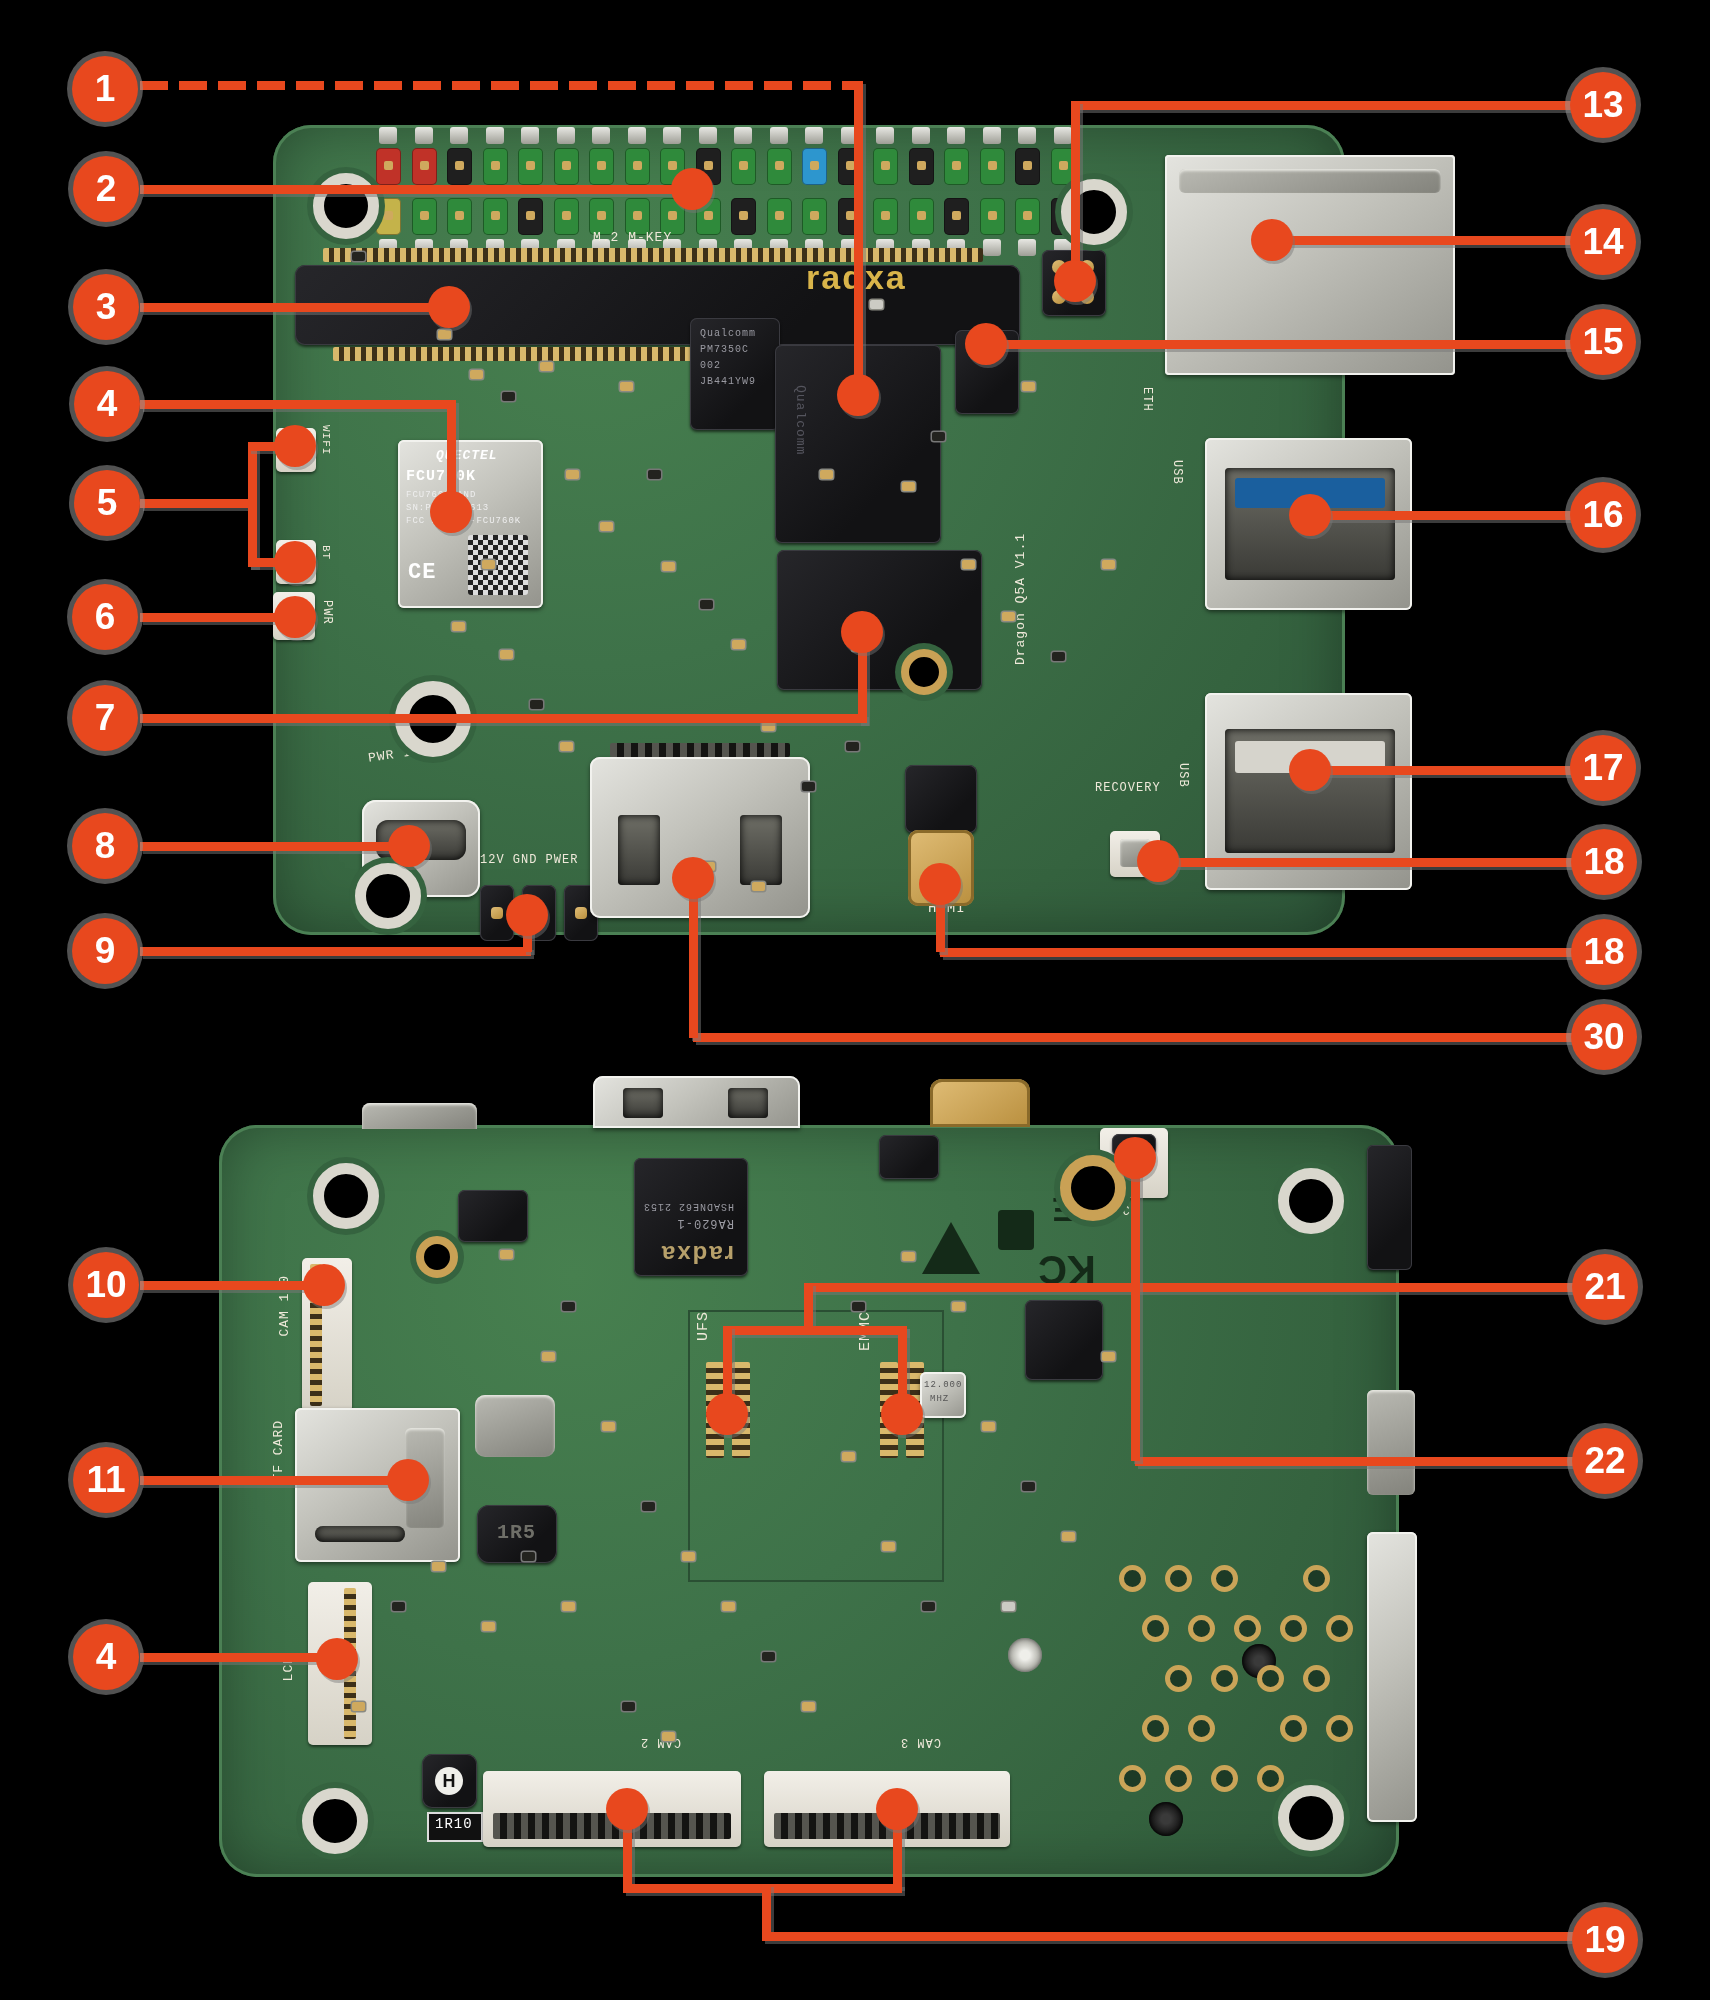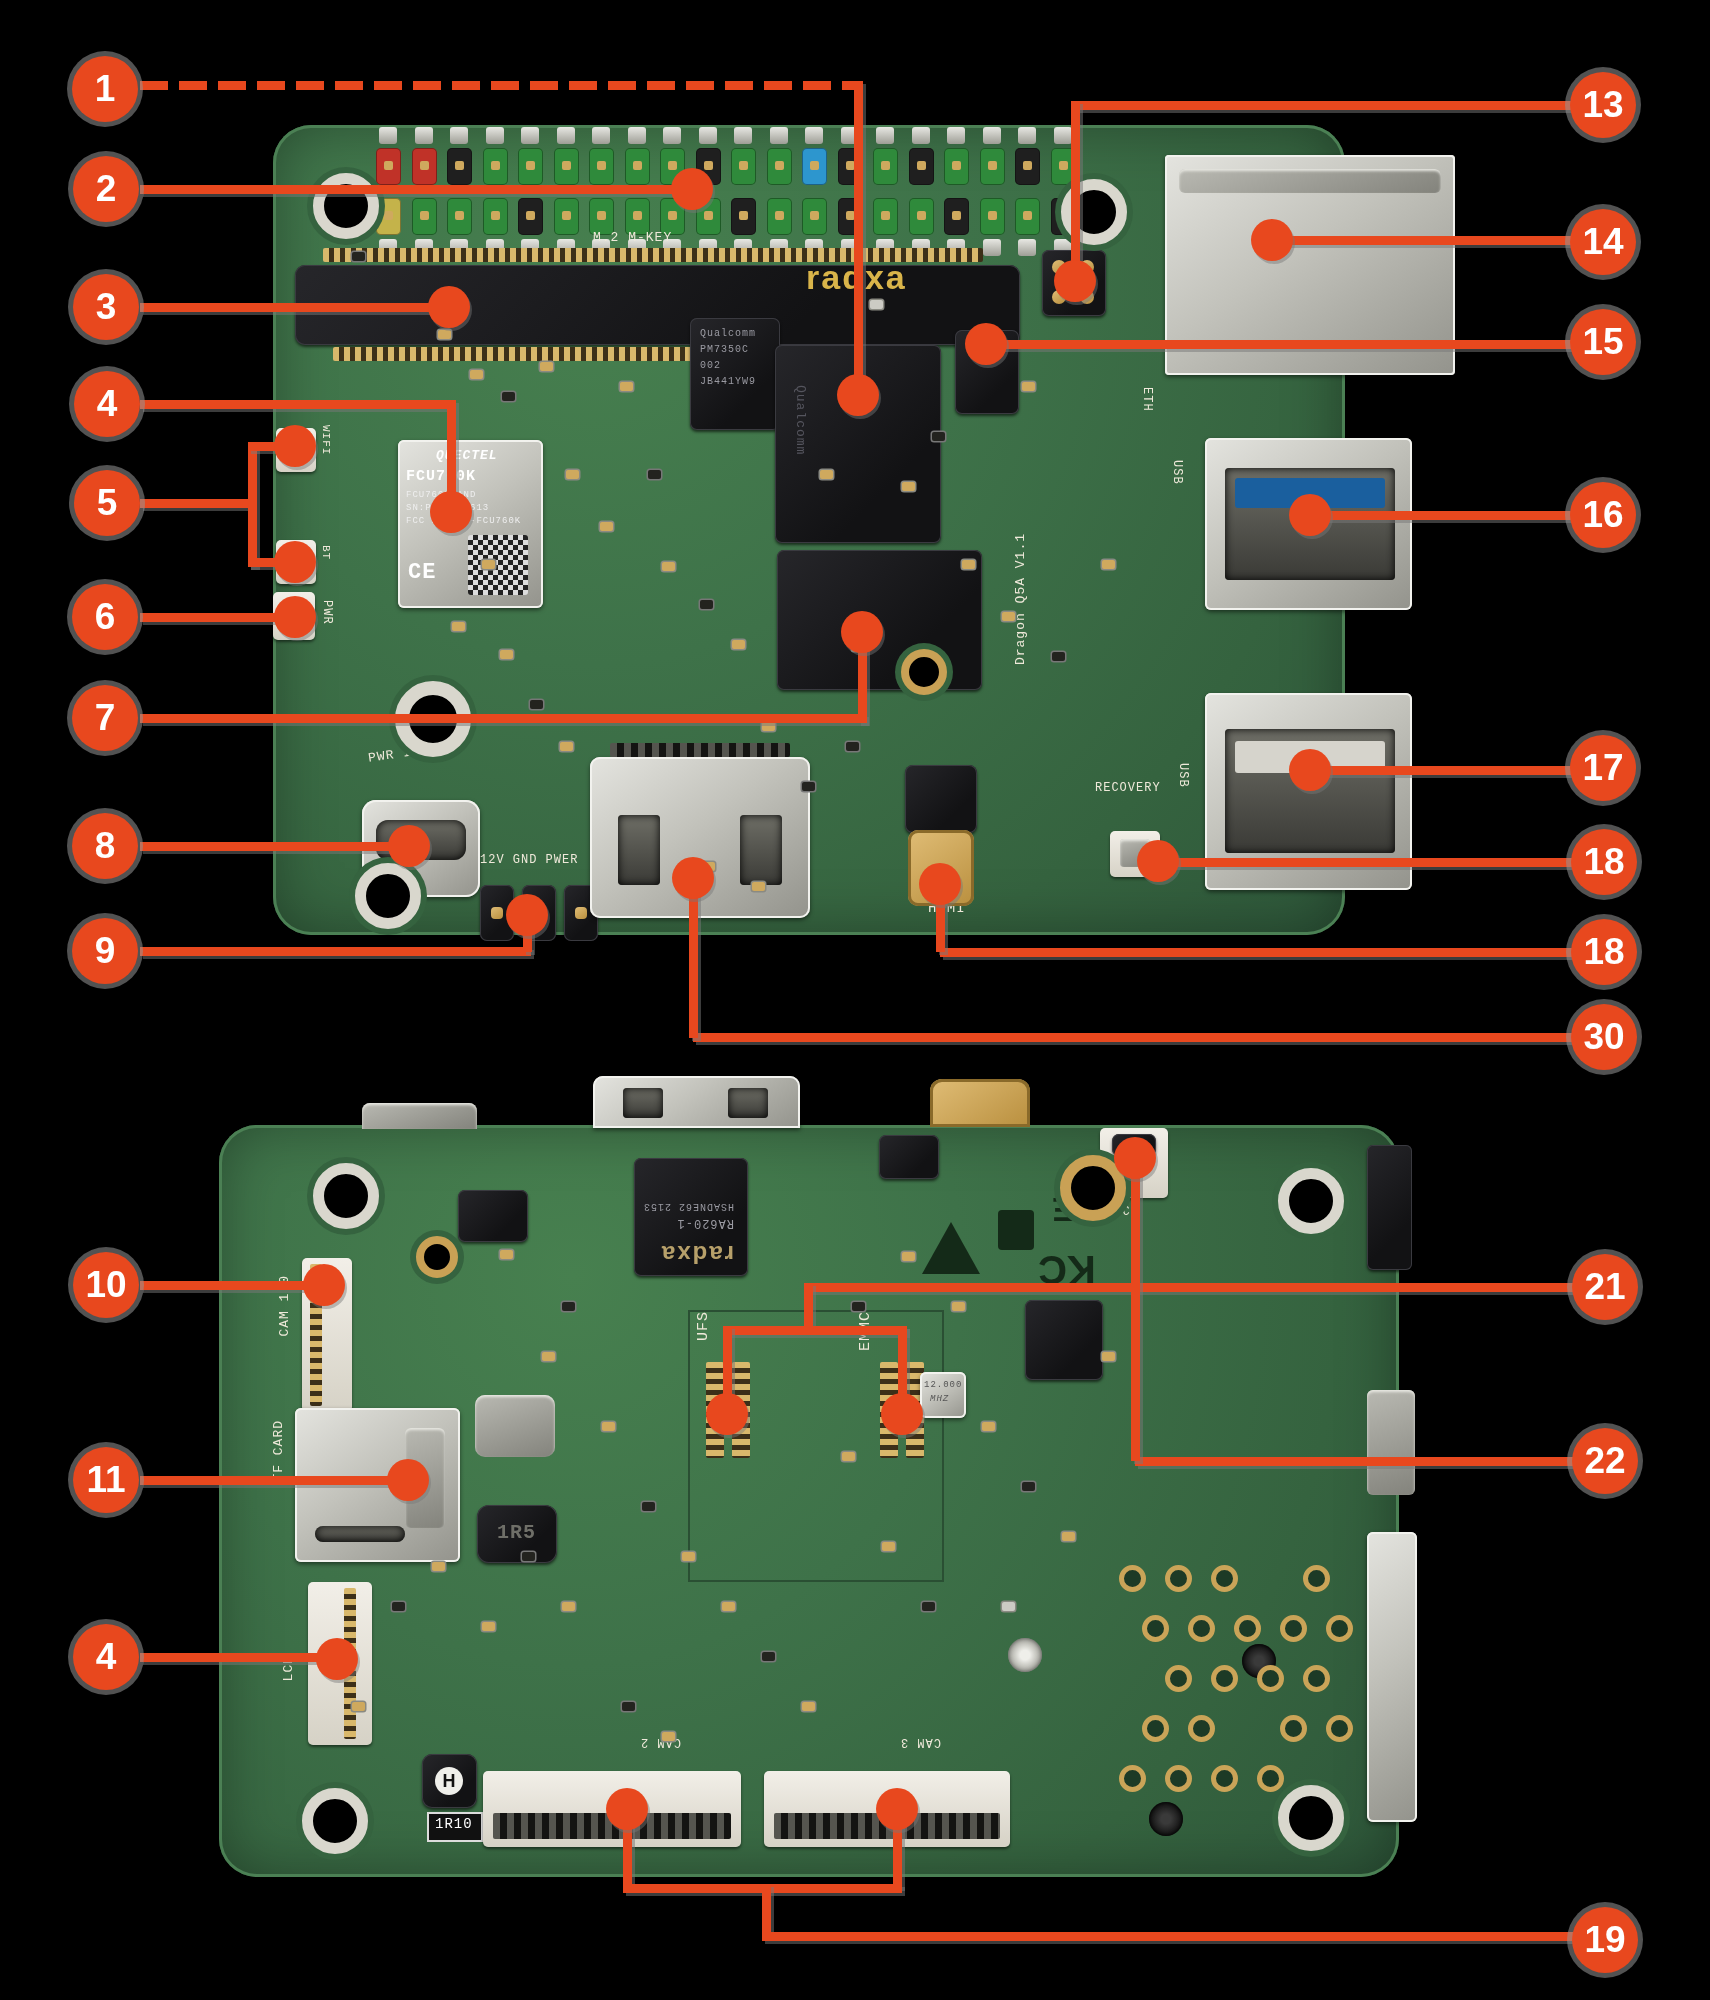--- a/index.html
+++ b/index.html
@@ -429,21 +429,21 @@
       <div class="silk" style="left:20px;top:16px;font-size:20px;color:#6f6f68;font-weight:bold;">1R5</div>
     </div>
     <div class="part black-chip" style="left:203px;top:629px;width:55px;height:54px;border-radius:10px;">
       <div class="part" style="left:13px;top:13px;width:28px;height:28px;border-radius:50%;background:#efefea;color:#111;font-weight:bold;font-size:18px;text-align:center;line-height:28px;">H</div>
     </div>
     <div class="part" style="left:208px;top:687px;width:52px;height:26px;background:#111;border:2px solid #ddd;">
       <div class="silk" style="left:6px;top:2px;font-size:14px;color:#fff;">1R10</div>
     </div>
     <div class="part silver" style="left:701px;top:247px;width:46px;height:46px;">
       <div class="silk" style="left:4px;top:8px;font-size:9px;color:#555;">12.000</div>
-      <div class="silk" style="left:10px;top:22px;font-size:9px;color:#555;font-style:italic;">MHZ</div>
+      <div class="silk" style="left:10px;top:22px;font-size:9px;color:#555;">MHZ</div>
     </div>
     <div class="part black-chip" style="left:239px;top:65px;width:70px;height:52px;"></div>
     <div class="part black-chip" style="left:806px;top:175px;width:78px;height:80px;"></div>
     <div class="part black-chip" style="left:660px;top:10px;width:60px;height:44px;"></div>
 
     <div class="mark r180" style="left:703px;top:97px;width:0;height:0;border-left:29px solid transparent;border-right:29px solid transparent;border-top:52px solid #142a18;"></div>
     <div class="mark r180" style="left:779px;top:85px;width:36px;height:40px;background:#142a18;border-radius:4px;"></div>
     <div class="mark r180" style="left:833px;top:65px;font-size:34px;color:#142a18;">CE</div>
     <div class="mark r180" style="left:819px;top:122px;font-size:40px;color:#142a18;">KC</div>
 

